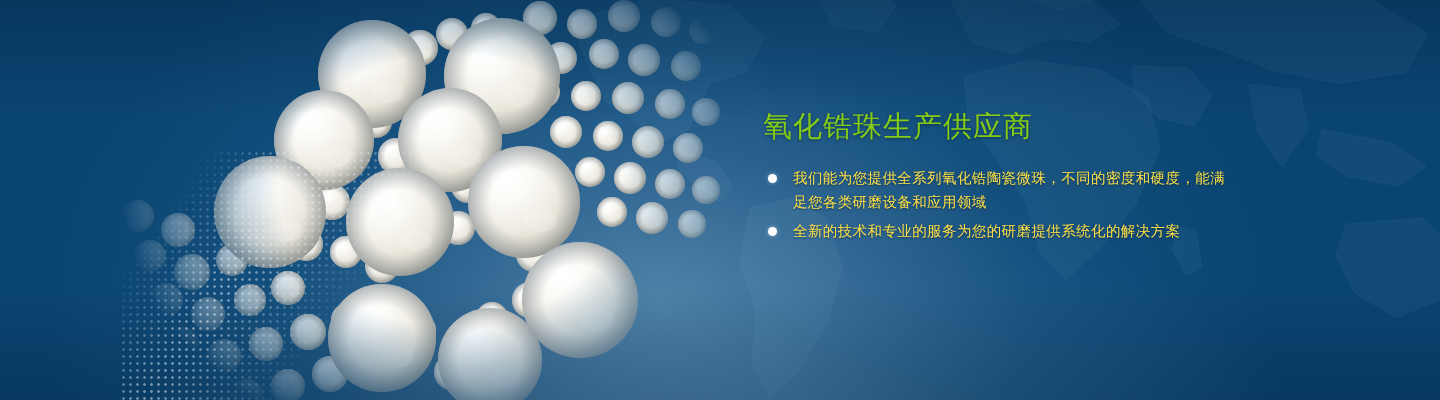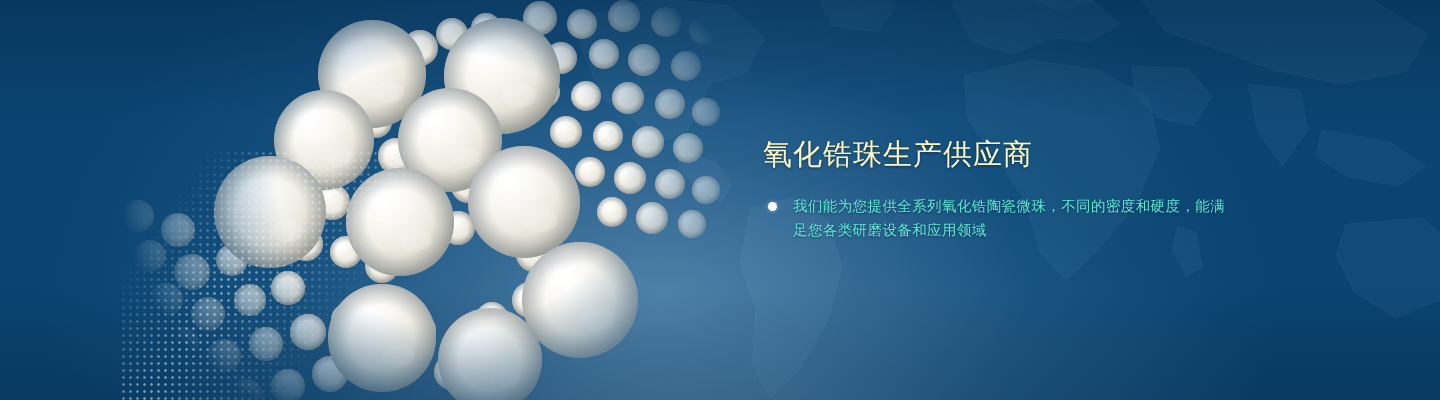--- a/index.html
+++ b/index.html
@@ -48,29 +48,28 @@
     background-image:radial-gradient(circle, rgba(235,242,248,.55) 1px, rgba(0,0,0,0) 1.6px);
     background-size:7px 7px;
     -webkit-mask-image:linear-gradient(125deg, rgba(0,0,0,0) 18%, rgba(0,0,0,.9) 42%, rgba(0,0,0,0) 72%);
     mask-image:linear-gradient(125deg, rgba(0,0,0,0) 18%, rgba(0,0,0,.9) 42%, rgba(0,0,0,0) 72%);
     pointer-events:none;
   }
 
   
   .copy{position:absolute;left:763px;top:106px;width:470px;}
   .headline{
-    color:#fef9c3;font-size:29px;line-height:40px;font-weight:400;
+    color:#84cc16;font-size:29px;line-height:40px;font-weight:400;
     letter-spacing:1px;white-space:nowrap;
     text-shadow:0 1px 3px rgba(0,20,40,.55);
-    margin-top:28px;
   }
   .bullets{margin:0;padding:0;list-style:none;margin-top:20px;}
   .bullet{
     position:relative;padding-left:30px;
-    color:#5eead4;font-size:14.5px;line-height:24px;
+    color:#fde047;font-size:14.5px;line-height:24px;
     margin-bottom:5px;letter-spacing:.4px;
     text-shadow:0 1px 2px rgba(0,16,36,.5);
   }
   .bullet .dot{
     position:absolute;left:5px;top:8px;width:9px;height:9px;
     border-radius:50%;background:#ffffff;
     box-shadow:0 0 4px rgba(255,255,255,.45);
   }
 </style>
 </head>
@@ -233,16 +232,20 @@
 
   <div class="halftone"></div>
 
   <div class="copy">
     <div class="headline">氧化锆珠生产供应商</div>
     <ul class="bullets">
       <li class="bullet">
         <span class="dot"></span>
         <span>我们能为您提供全系列氧化锆陶瓷微珠，不同的密度和硬度，能满足您各类研磨设备和应用领域</span>
       </li>
+      <li class="bullet">
+        <span class="dot"></span>
+        <span>全新的技术和专业的服务为您的研磨提供系统化的解决方案</span>
+      </li>
     </ul>
   </div>
 
 </div>
 
 </body></html>

